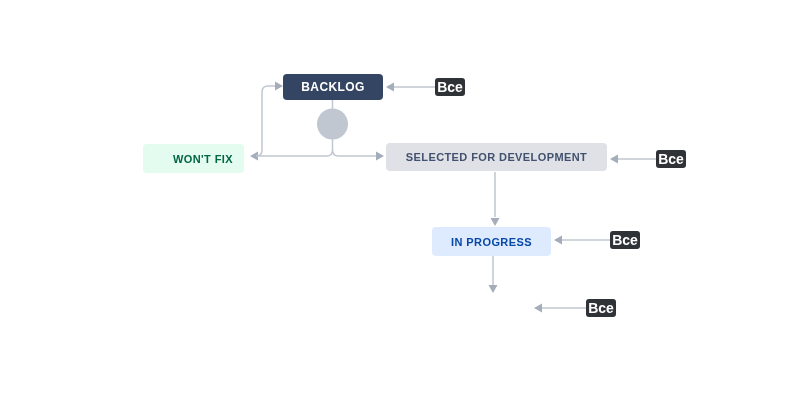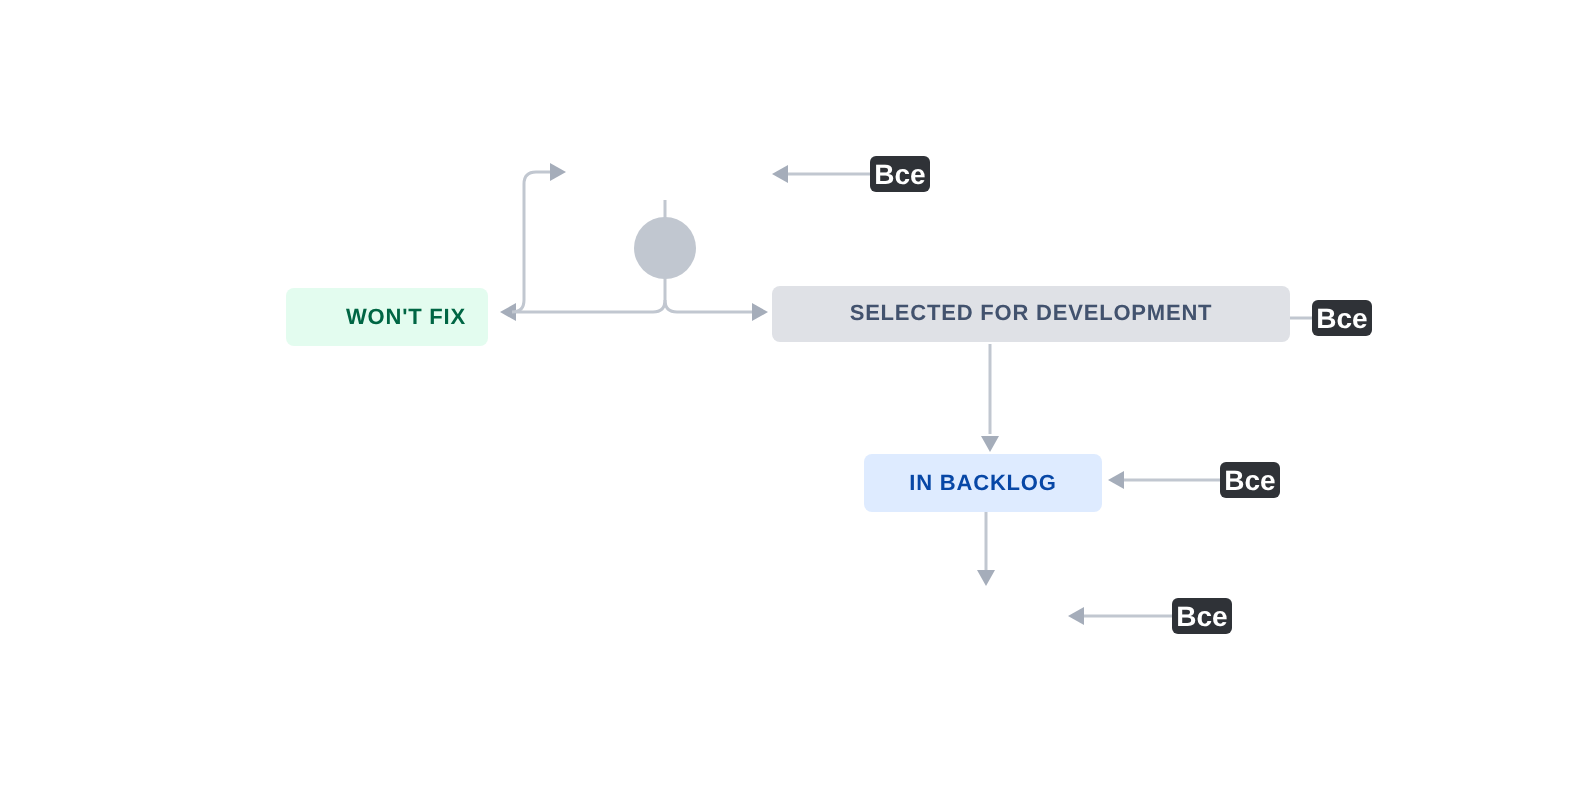--- a/index.html
+++ b/index.html
@@ -65,26 +65,27 @@
     <path class="cline" d="M656 159 L618 159"></path>
     <polygon class="ahead" points="610,159 618,154.5 618,163.5"></polygon>
 
     <path class="cline" d="M610 240 L562 240"></path>
     <polygon class="ahead" points="554,240 562,235.5 562,244.5"></polygon>
 
     <path class="cline" d="M586 308 L542 308"></path>
     <polygon class="ahead" points="534,308 542,303.5 542,312.5"></polygon>
   </svg>
 
+  <div class="node node--dark" style="left:283px;top:74px;width:100px;height:26px;">BACKLOG</div>
 
   <div class="node node--green" style="left:143px;top:144px;width:101px;height:29px;">WON'T FIX</div>
 
-  <div class="node node--gray" style="left:386px;top:143px;width:259px;height:28px;">SELECTED FOR DEVELOPMENT</div>
+  <div class="node node--gray" style="left:386px;top:143px;width:221px;height:28px;">SELECTED FOR DEVELOPMENT</div>
 
-  <div class="node node--blue" style="left:432px;top:227px;width:119px;height:29px;">IN BACKLOG</div>
+  <div class="node node--blue" style="left:432px;top:227px;width:119px;height:29px;">IN PROGRESS</div>
 
 
   <div class="badge" style="left:435px;top:78px;width:30px;height:18px;">Все</div>
 
   <div class="badge" style="left:656px;top:150px;width:30px;height:18px;">Все</div>
 
   <div class="badge" style="left:610px;top:231px;width:30px;height:18px;">Все</div>
 
   <div class="badge" style="left:586px;top:299px;width:30px;height:18px;">Все</div>
 

